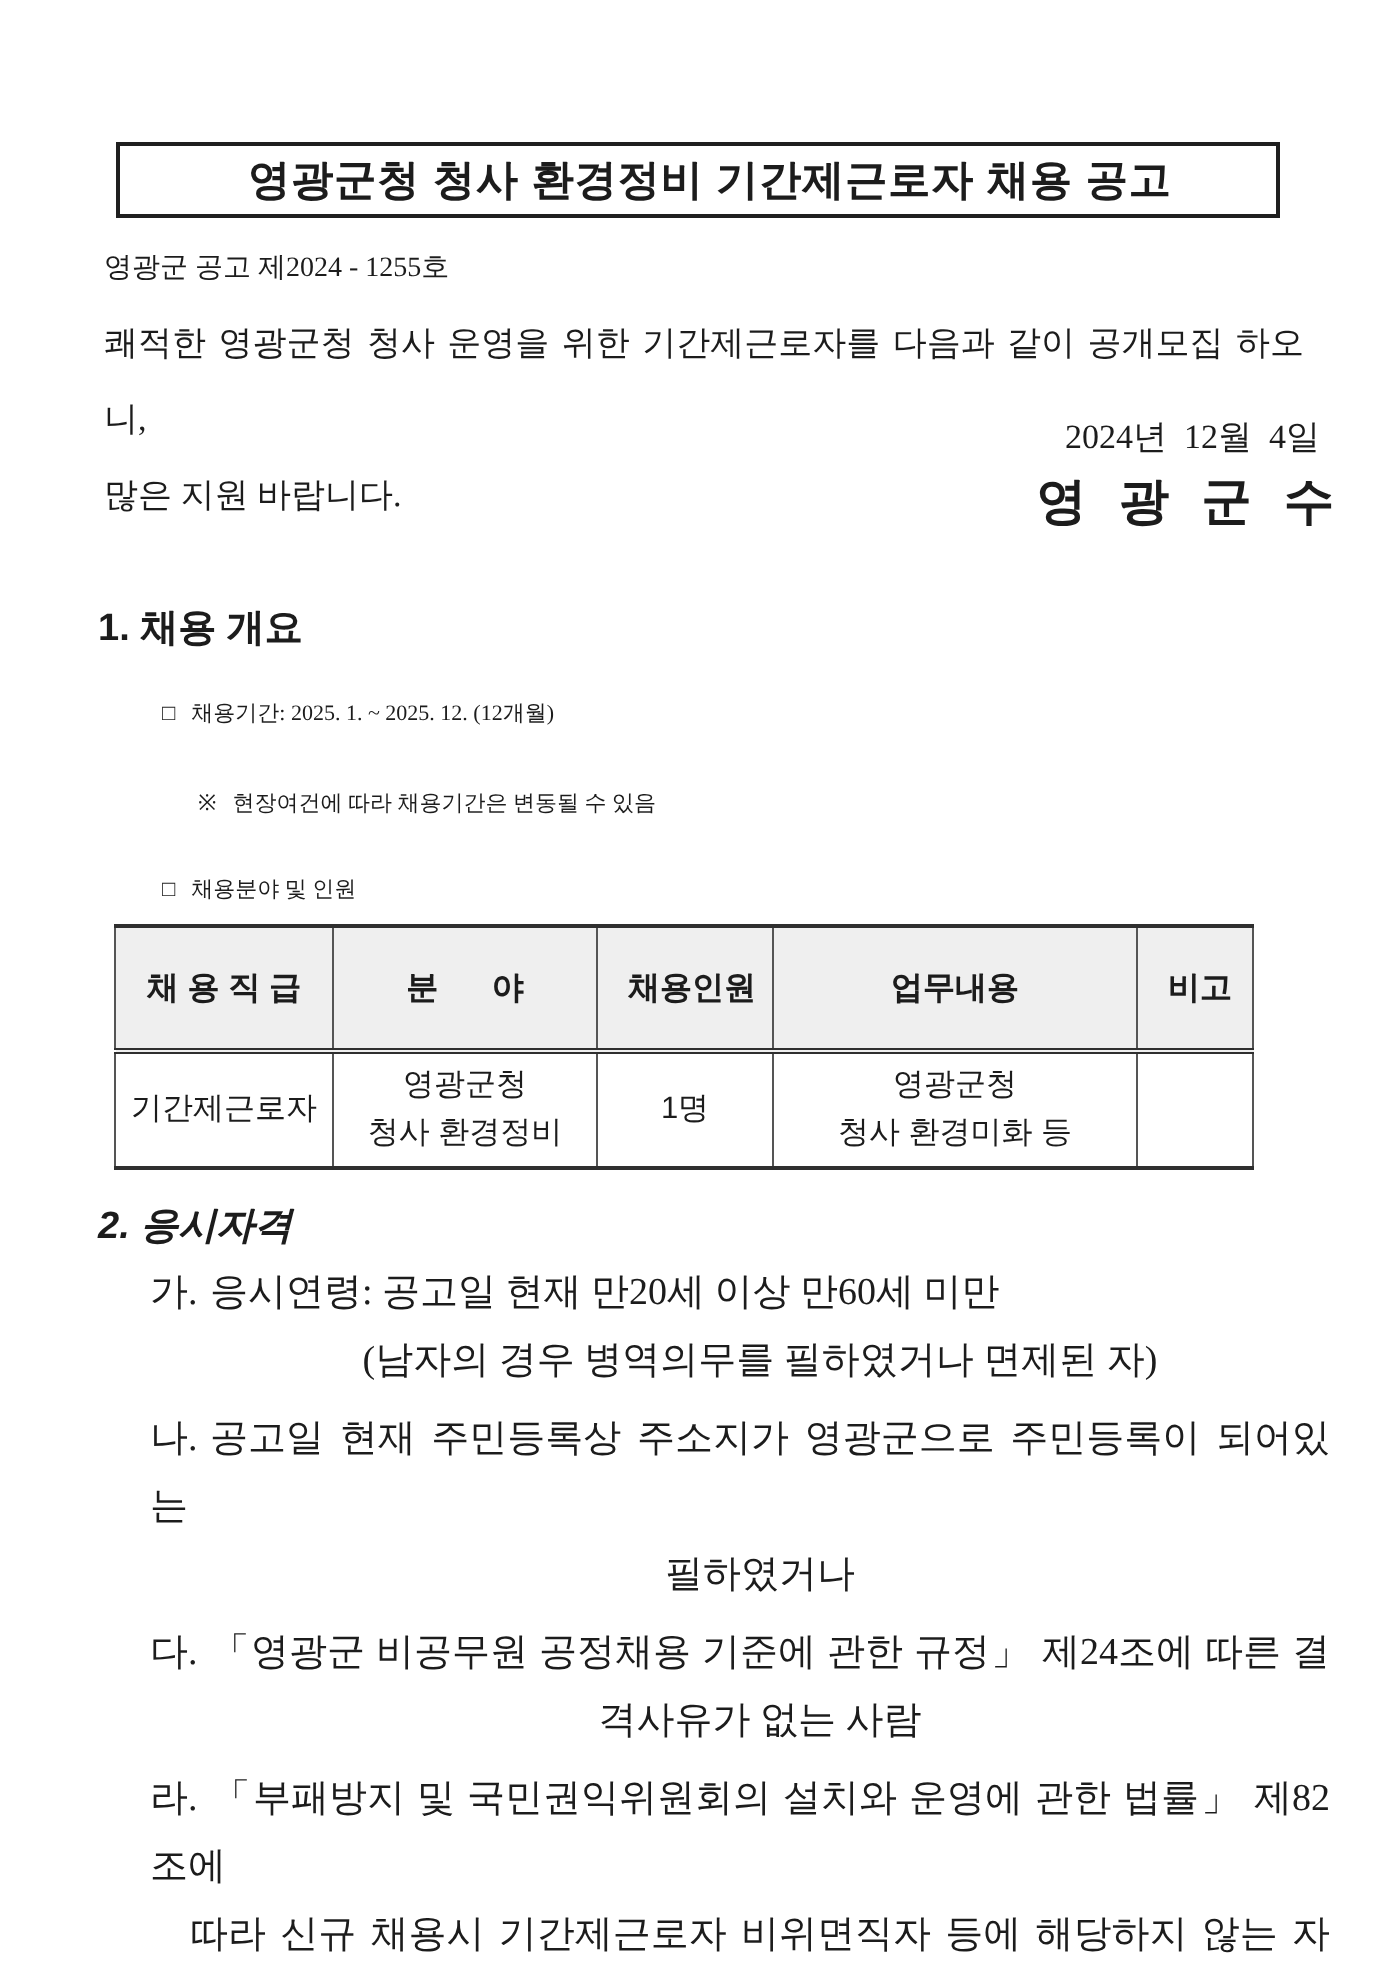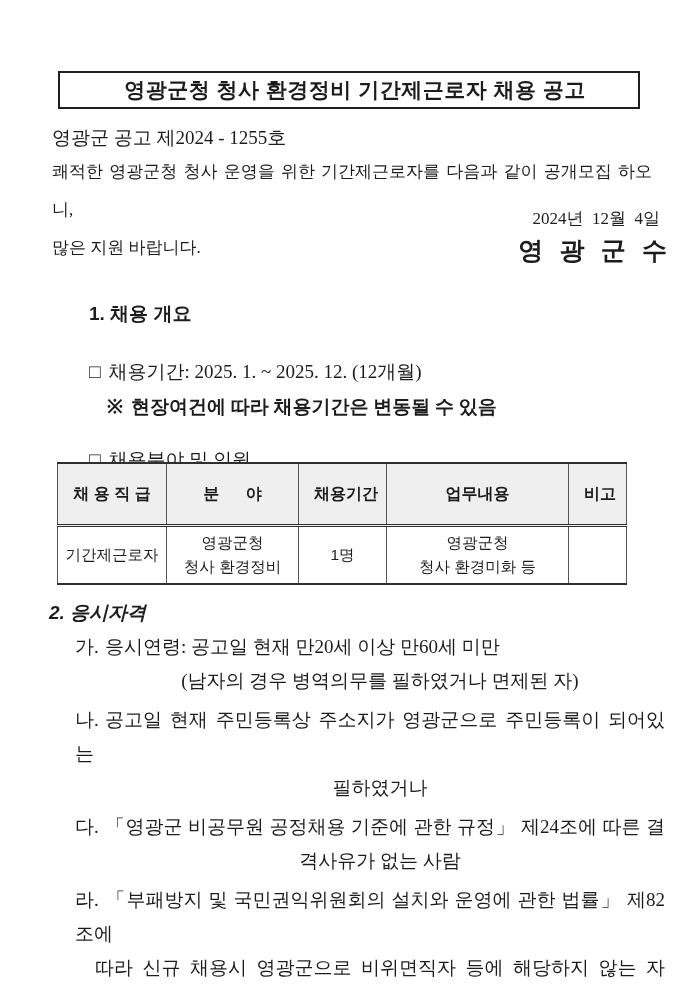--- a/index.html
+++ b/index.html
@@ -22,21 +22,21 @@
     font-family: "Liberation Sans", sans-serif;
     font-weight: bold;
     font-size: 21px;
     letter-spacing: 0.5px;
     white-space: pre;
     padding-left: 12px;
   }
   .notice-no {
     position: absolute;
     left: 52px; top: 125px;
-    font-size: 19px;
+    font-size: 14px;
   }
   .intro {
     position: absolute;
     left: 52px; top: 153px;
     width: 600px;
     font-size: 17px;
     line-height: 38px;
   }
   .j { text-align: justify; text-align-last: justify; }
   .date-line {
@@ -52,25 +52,25 @@
     font-weight: bold;
     letter-spacing: 5px;
     white-space: pre;
   }
   .sec-heading {
     position: absolute;
     font-family: "Liberation Sans", sans-serif;
     font-weight: bold;
     font-size: 19px;
   }
-  .sec1 { left: 49px; top: 301px; margin-left: 40px; }
+  .sec1 { left: 49px; top: 301px; }
   .sec2 { left: 49px; top: 600px; font-style: italic; }
-  .doc-item { position: absolute; font-size: 19px; white-space: pre; }
+  .doc-item { position: absolute; font-size: 11px; white-space: pre; }
   .item-period { left: 70px; top: 337px; }
-  .item-note   { left: 88px; top: 371px; font-weight: bold; }
+  .item-note   { left: 88px; top: 381px; }
   .item-field  { left: 70px; top: 425px; }
   .doc-item .glyph { margin-right: 8px; }
   table.recruit {
     position: absolute;
     left: 57px; top: 462px;
     width: 569px;
     border-collapse: collapse;
     table-layout: fixed;
     font-family: "Liberation Sans", sans-serif;
   }
@@ -147,21 +147,21 @@
       <col style="width:109px">
       <col style="width:132px">
       <col style="width:88px">
       <col style="width:182px">
       <col style="width:58px">
     </colgroup>
     <thead>
       <tr>
         <th>채 용 직 급</th>
         <th>분      야</th>
-        <th>채용기간</th>
+        <th>채용인원</th>
         <th>업무내용</th>
         <th>비고</th>
       </tr>
     </thead>
     <tbody>
       <tr>
         <td>
           <div>기간제근로자</div>
         </td>
         <td>
@@ -204,18 +204,18 @@
       <div class="j">
         <span class="label">다.</span><span>「영광군 비공무원 공정채용 기준에 관한 규정」 제24조에 따른 결</span>
       </div>
       <div class="cont">격사유가 없는 사람</div>
     </div>
 
     <div class="item-block">
       <div class="j">
         <span class="label">라.</span><span>「부패방지 및 국민권익위원회의 설치와 운영에 관한 법률」 제82조에</span>
       </div>
-      <div class="cont j">따라 신규 채용시 영광군으로 비위면직자 등에 해당하지 않는 자</div>
+      <div class="cont j">따라 신규 채용시 기간제근로자 비위면직자 등에 해당하지 않는 자</div>
     </div>
 
   </div>
 
 </div>
 
 </body></html>

